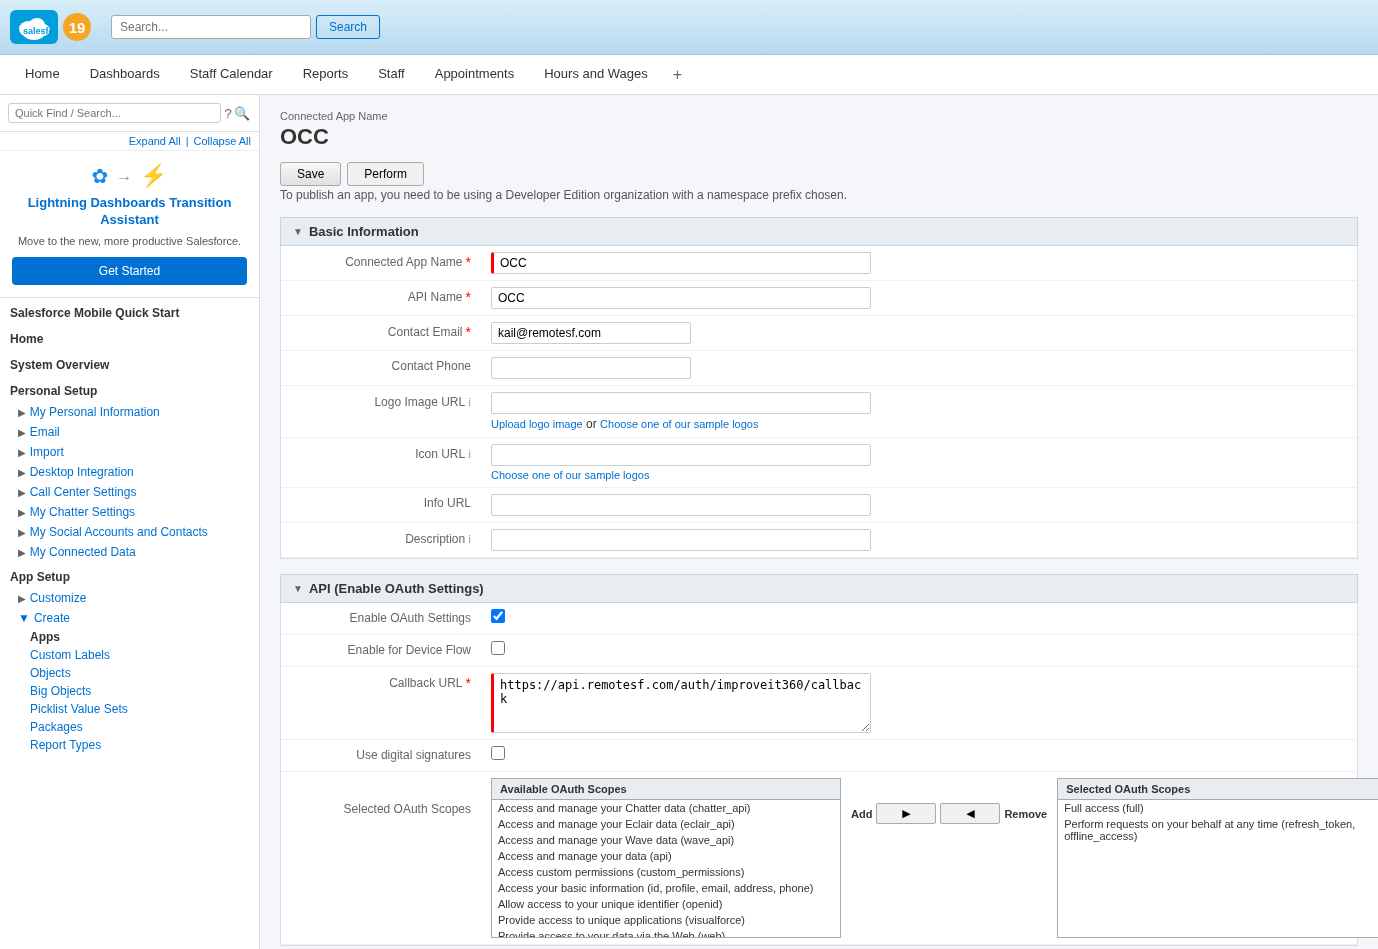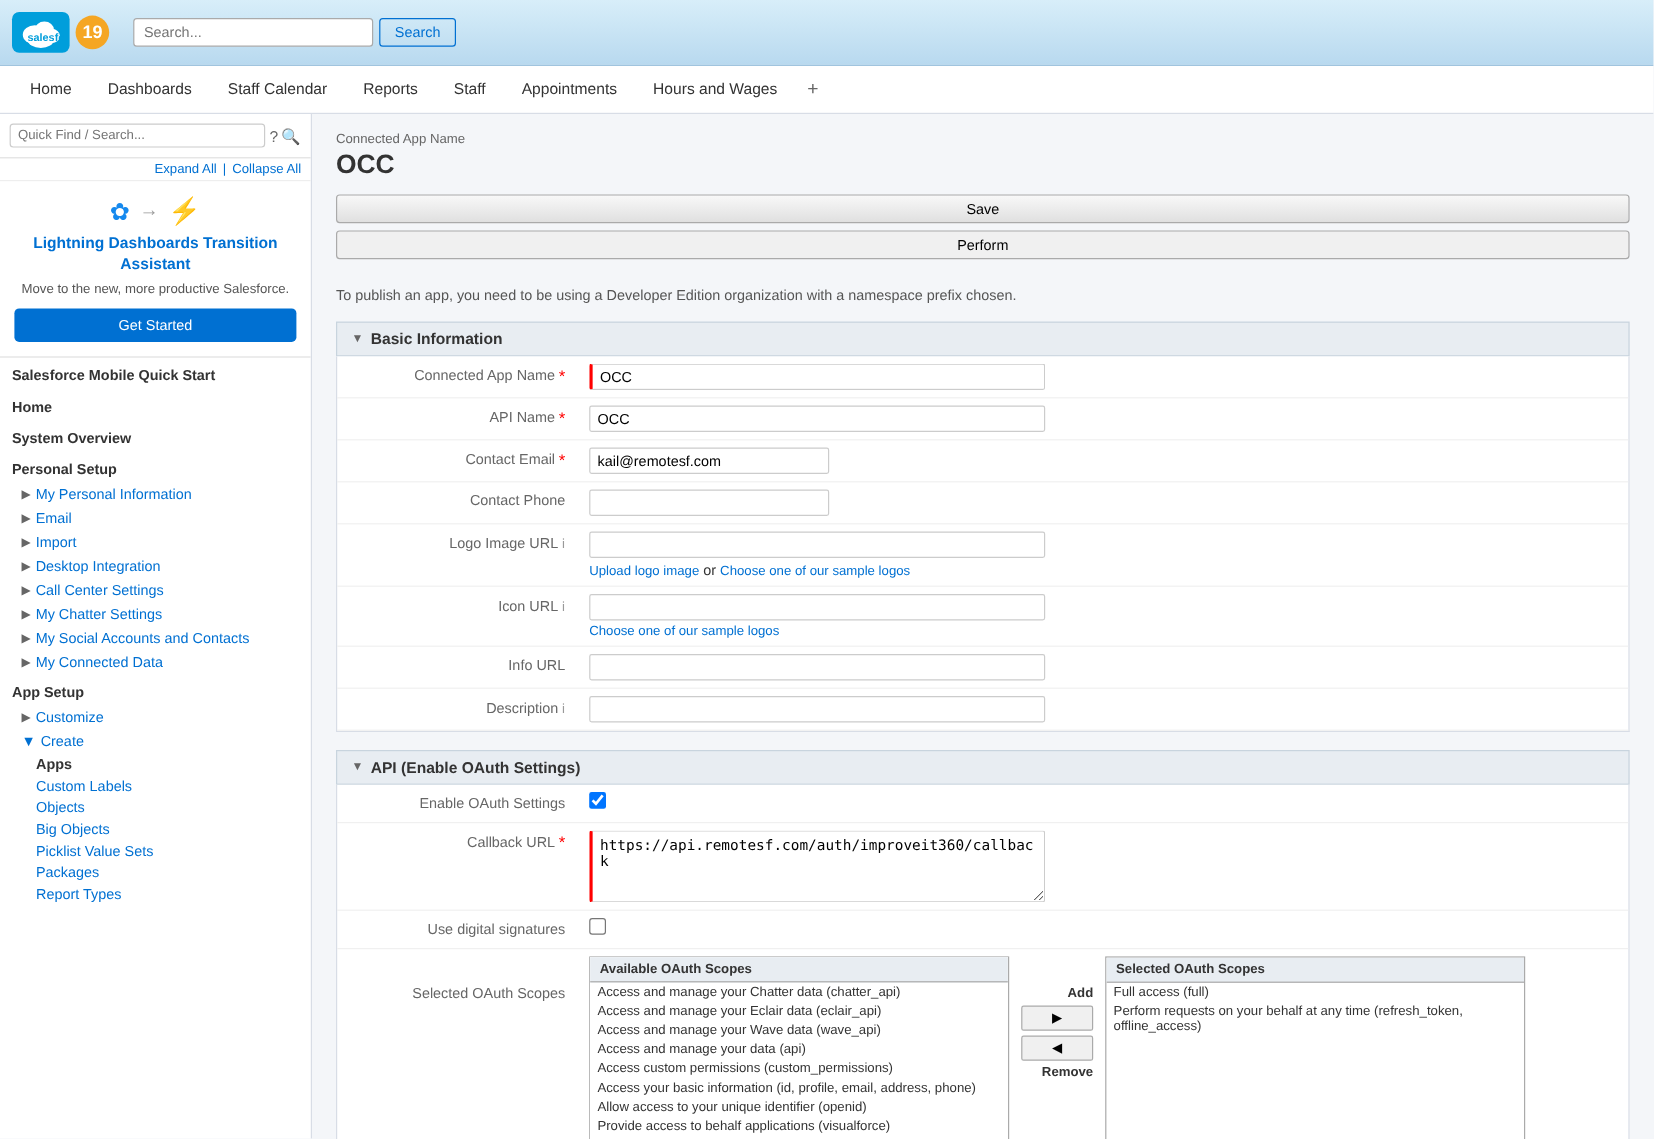--- a/index.html
+++ b/index.html
@@ -164,21 +164,21 @@
       flex: 1;
       overflow-y: auto;
       padding: 15px 20px;
       background: #f4f6f9;
     }
 
     .connected-app-label { font-size: 11px; color: #666; margin-bottom: 2px; }
     .connected-app-name { font-size: 22px; font-weight: bold; color: #333; margin-bottom: 12px; }
 
     .action-buttons {
-      display: flex; gap: 6px; margin-bottom: 23px; flex-direction: column;
+      display: flex; gap: 6px; margin-bottom: 2px;
     }
     .btn-save, .btn-cancel {
       padding: 4px 16px;
       font-size: 12px;
       border: 1px solid #aaa;
       border-radius: 3px;
       cursor: pointer;
       background: #f0f0f0;
     }
     .btn-save { background: linear-gradient(to bottom, #f8f8f8, #e0e0e0); }
@@ -256,22 +256,22 @@
       font-size: 11px;
       font-weight: bold;
       border-bottom: 1px solid #aaa;
     }
     .scope-item {
       padding: 2px 6px;
       cursor: pointer;
       color: #333;
     }
     .scope-buttons {
-      display: flex; flex-direction: column; gap: 4px; padding-top: 25px;
-      align-items: flex-end;
+      display: flex; flex-direction: row; gap: 4px; padding-top: 25px;
+      align-items: center;
     }
     .scope-btn {
       padding: 3px 8px;
       font-size: 11px;
       border: 1px solid #aaa;
       border-radius: 2px;
       cursor: pointer;
       background: #f0f0f0;
       min-width: 60px;
       text-align: center;
@@ -504,20 +504,28 @@
 
       <div class="form-row">
         <div class="form-label">
           <span>Enable OAuth Settings</span>
         </div>
         <div class="form-field">
           <input type="checkbox" class="cb-input" checked="" style="">
         </div>
       </div>
 
+      <div class="form-row">
+        <div class="form-label">
+          <span>Enable for Device Flow</span>
+        </div>
+        <div class="form-field">
+          <input type="checkbox" class="cb-input" style="">
+        </div>
+      </div>
 
       <div class="form-row">
         <div class="form-label">
           <span>Callback URL</span>
           <span class="req">*</span>
         </div>
         <div class="form-field">
           <textarea class="callback-textarea" style="">https://api.remotesf.com/auth/improveit360/callback</textarea>
         </div>
       </div>
@@ -540,21 +548,21 @@
 
             <div class="scope-list">
               <div class="scope-list-title">Available OAuth Scopes</div>
               <div class="scope-item">Access and manage your Chatter data (chatter_api)</div>
               <div class="scope-item">Access and manage your Eclair data (eclair_api)</div>
               <div class="scope-item">Access and manage your Wave data (wave_api)</div>
               <div class="scope-item">Access and manage your data (api)</div>
               <div class="scope-item">Access custom permissions (custom_permissions)</div>
               <div class="scope-item">Access your basic information (id, profile, email, address, phone)</div>
               <div class="scope-item">Allow access to your unique identifier (openid)</div>
-              <div class="scope-item">Provide access to behalf applications (visualforce)</div>
+              <div class="scope-item">Provide access to unique applications (visualforce)</div>
               <div class="scope-item">Provide access to your data via the Web (web)</div>
             </div>
 
             <div class="scope-buttons">
               <div style="font-size:11px;font-weight:bold;">Add</div>
               <button class="scope-btn">▶</button>
               <button class="scope-btn">◀</button>
               <div style="font-size:11px;font-weight:bold;">Remove</div>
             </div>
 

